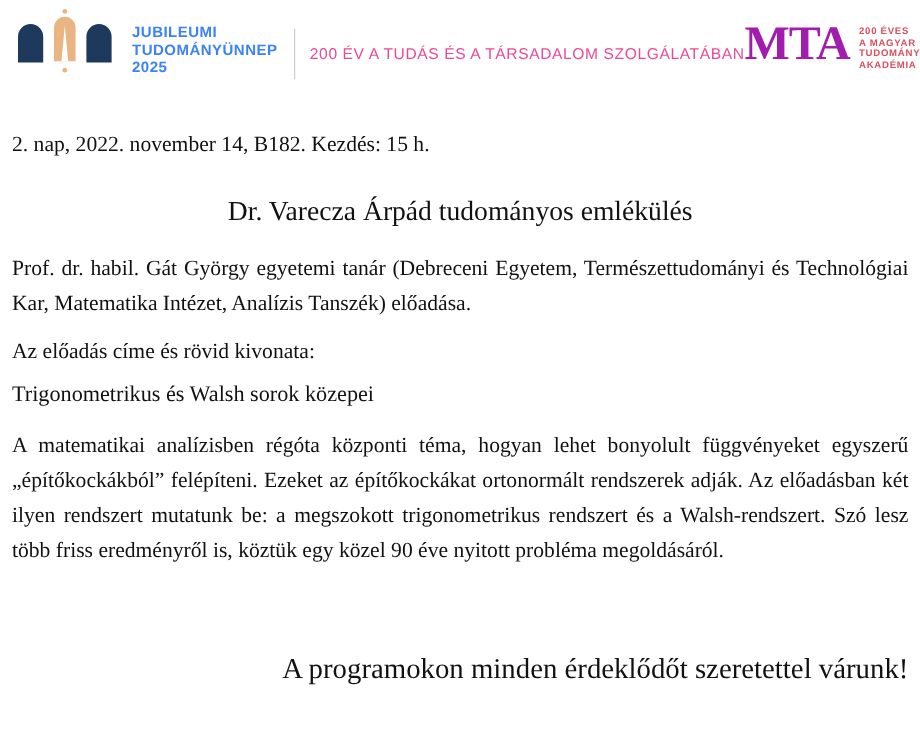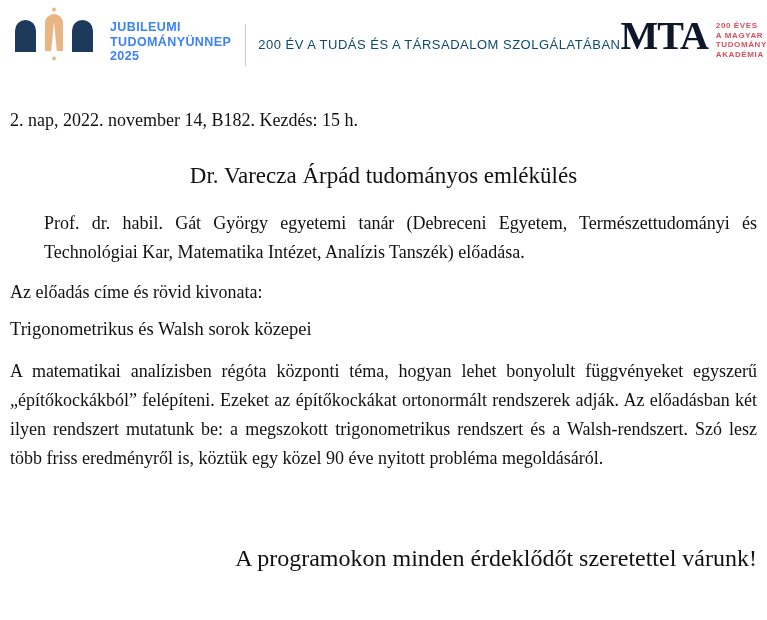--- a/index.html
+++ b/index.html
@@ -34,37 +34,37 @@
     width: 1px; height: 42px;
     background: #c7ccd3;
     margin: 18px 12px 0 14px;
     flex: 0 0 auto;
   }
   .header-tagline {
     font-family: "Liberation Sans", sans-serif;
     font-size: 13px;
     font-weight: 500;
     letter-spacing: 0.5px;
-    color: #0c4a6e;
+    color: #ec4899;
     margin-top: 31px;
     white-space: nowrap;
   }
   .mta-block {
     margin-left: auto;
     display: flex;
     align-items: flex-start;
     margin-top: 12px;
   }
   .mta-letters {
     font-family: "Liberation Serif", serif;
     font-weight: 700;
     font-size: 40px;
     line-height: 36px;
     letter-spacing: -1px;
-    color: #0f172a;
+    color: #a21caf;
   }
   .mta-caption {
     font-family: "Liberation Sans", sans-serif;
     font-size: 8px;
     font-weight: 600;
     line-height: 9.5px;
     letter-spacing: 0.6px;
     color: #d94f5c;
     text-transform: uppercase;
     margin-left: 8px;
@@ -82,21 +82,20 @@
     margin-top: 32px;
     font-size: 23px;
     text-align: center;
   }
   .speaker {
     margin-top: 20px;
     font-size: 18px;
     line-height: 29px;
     text-align: justify;
     text-justify: inter-word;
-    margin-left: 34px;
   }
   .abstract-label {
     margin-top: 15px;
     font-size: 18px;
     text-align: left;
   }
   .talk-title {
     margin-top: 16px;
     font-size: 18.5px;
     text-align: left;

